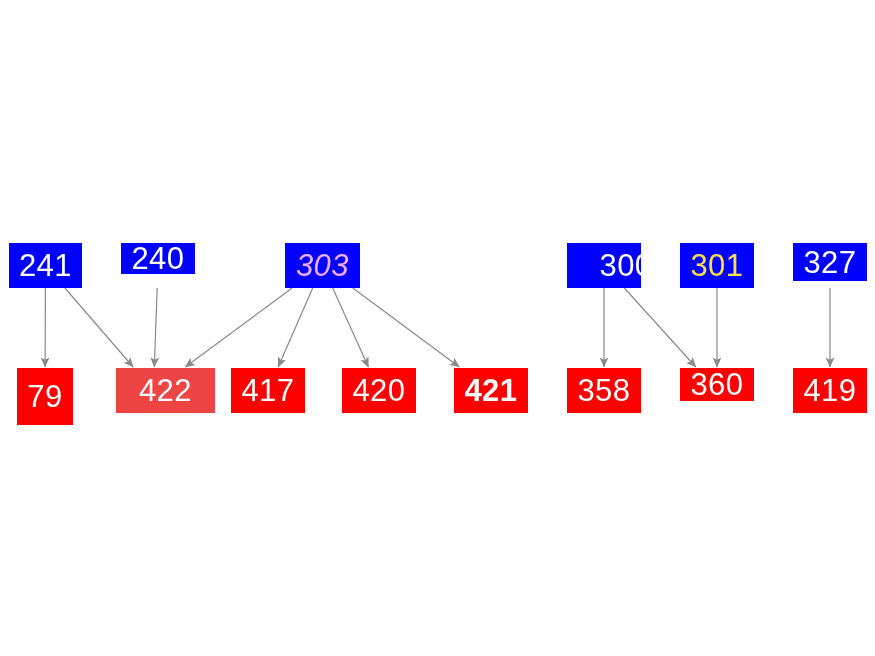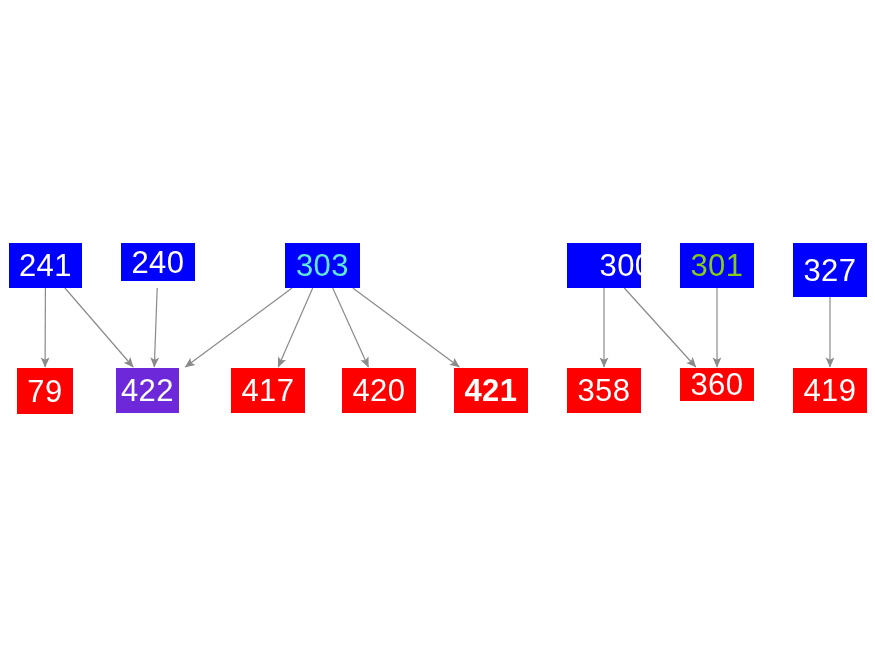--- a/index.html
+++ b/index.html
@@ -57,39 +57,39 @@
         <line x1="604.0" y1="288" x2="604.0" y2="367" stroke="#8a8a8a" stroke-width="1.2" marker-end="url(#arrowhead)"></line>
         <line x1="624.3" y1="288" x2="695.8" y2="367" stroke="#8a8a8a" stroke-width="1.2" marker-end="url(#arrowhead)"></line>
         <line x1="717.0" y1="288" x2="717.0" y2="367" stroke="#8a8a8a" stroke-width="1.2" marker-end="url(#arrowhead)"></line>
         <line x1="830.0" y1="288" x2="830.0" y2="367" stroke="#8a8a8a" stroke-width="1.2" marker-end="url(#arrowhead)"></line>
       </g>
   </svg>
   <div class="node-layer" id="node-layer">
       <div class="node" style="left: 9px; top: 243px; width: 73px; height: 45px; background: rgb(0, 0, 255);">
         <span class="label" style="color: rgb(255, 255, 255);">241</span>
       </div>
-      <div class="node" style="left: 121px; top: 243px; width: 74px; height: 38px; background: rgb(0, 0, 255);">
+      <div class="node" style="left: 121px; top: 243px; width: 74px; height: 31px; background: rgb(0, 0, 255);">
         <span class="label" style="color: rgb(255, 255, 255);">240</span>
       </div>
       <div class="node" style="left: 285px; top: 243px; width: 75px; height: 45px; background: rgb(0, 0, 255);">
-        <span class="label" style="color: #5eead4;">303</span>
+        <span class="label" style="color: #f0abfc; font-style: italic;">303</span>
       </div>
       <div class="node" style="left: 567px; top: 243px; width: 74px; height: 45px; background: rgb(0, 0, 255); padding-left: 44px;">
         <span class="label" style="color: rgb(255, 255, 255);">300</span>
       </div>
       <div class="node" style="left: 680px; top: 243px; width: 74px; height: 45px; background: rgb(0, 0, 255);">
-        <span class="label" style="color: #84cc16; text-align: center;">301</span>
+        <span class="label" style="color: #fde047; text-align: center;">301</span>
       </div>
-      <div class="node" style="left: 793px; top: 243px; width: 74px; height: 54px; background: rgb(0, 0, 255);">
+      <div class="node" style="left: 793px; top: 243px; width: 74px; height: 38px; background: rgb(0, 0, 255);">
         <span class="label" style="color: rgb(255, 255, 255);">327</span>
       </div>
-      <div class="node" style="left: 17px; top: 368px; width: 56px; height: 46px; background: rgb(255, 0, 0);">
+      <div class="node" style="left: 17px; top: 368px; width: 56px; height: 57px; background: rgb(255, 0, 0);">
         <span class="label" style="color: rgb(255, 255, 255);">79</span>
       </div>
-      <div class="node" style="left: 116px; top: 368px; width: 63px; height: 45px; background: #6d28d9;">
+      <div class="node" style="left: 116px; top: 368px; width: 99px; height: 45px; background: #ef4444;">
         <span class="label" style="color: rgb(255, 255, 255);">422</span>
       </div>
       <div class="node" style="left: 231px; top: 368px; width: 74px; height: 45px; background: rgb(255, 0, 0);">
         <span class="label" style="color: rgb(255, 255, 255);">417</span>
       </div>
       <div class="node" style="left: 342px; top: 368px; width: 74px; height: 45px; background: rgb(255, 0, 0);">
         <span class="label" style="color: rgb(255, 255, 255);">420</span>
       </div>
       <div class="node" style="left: 454px; top: 368px; width: 74px; height: 45px; background: rgb(255, 0, 0);">
         <span class="label" style="color: #ffffff; font-weight: bold;">421</span>

